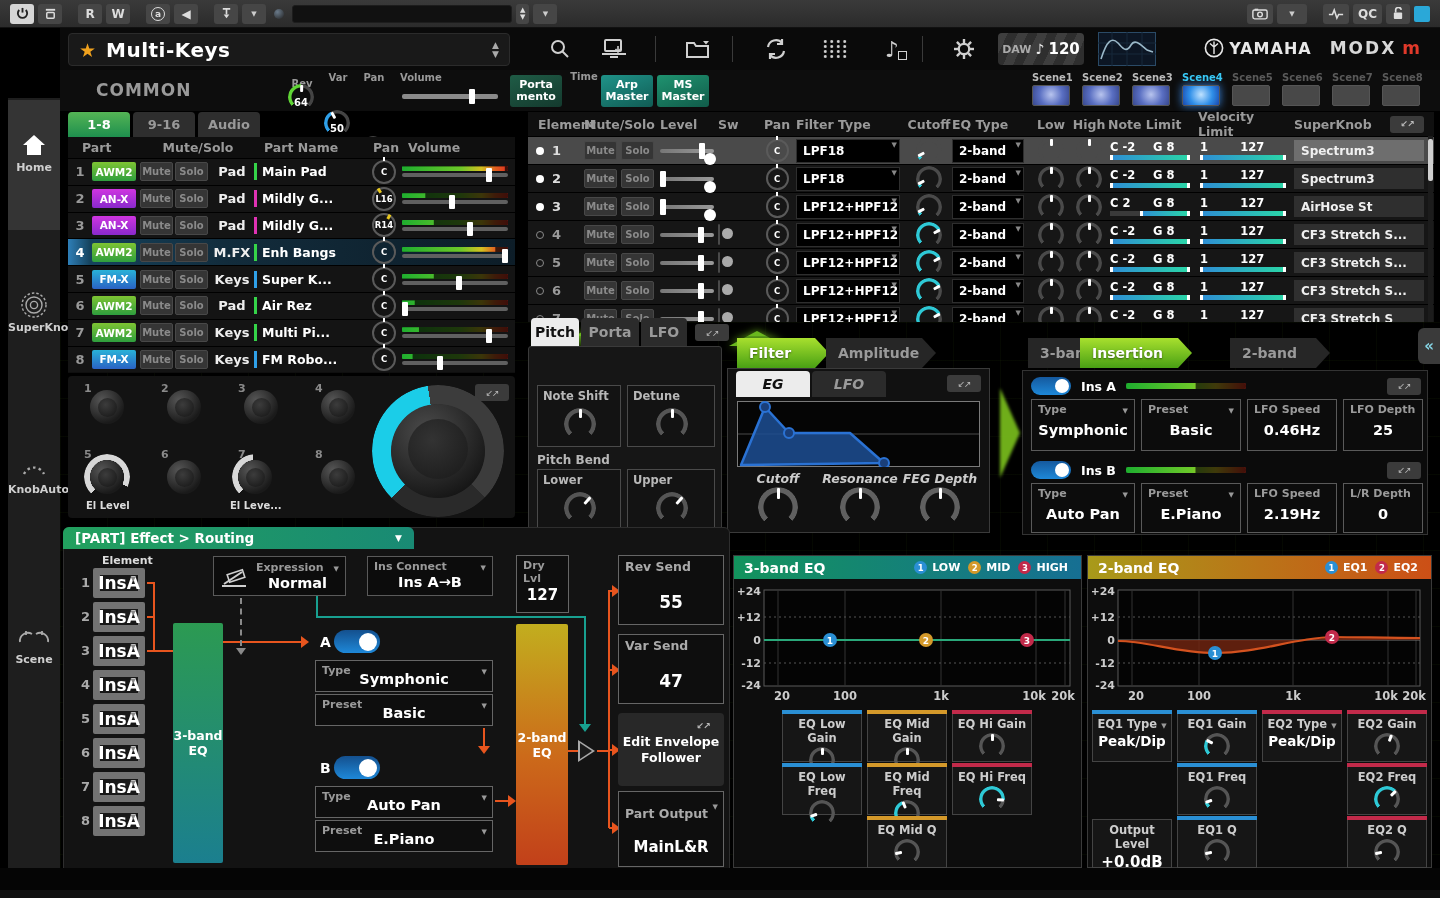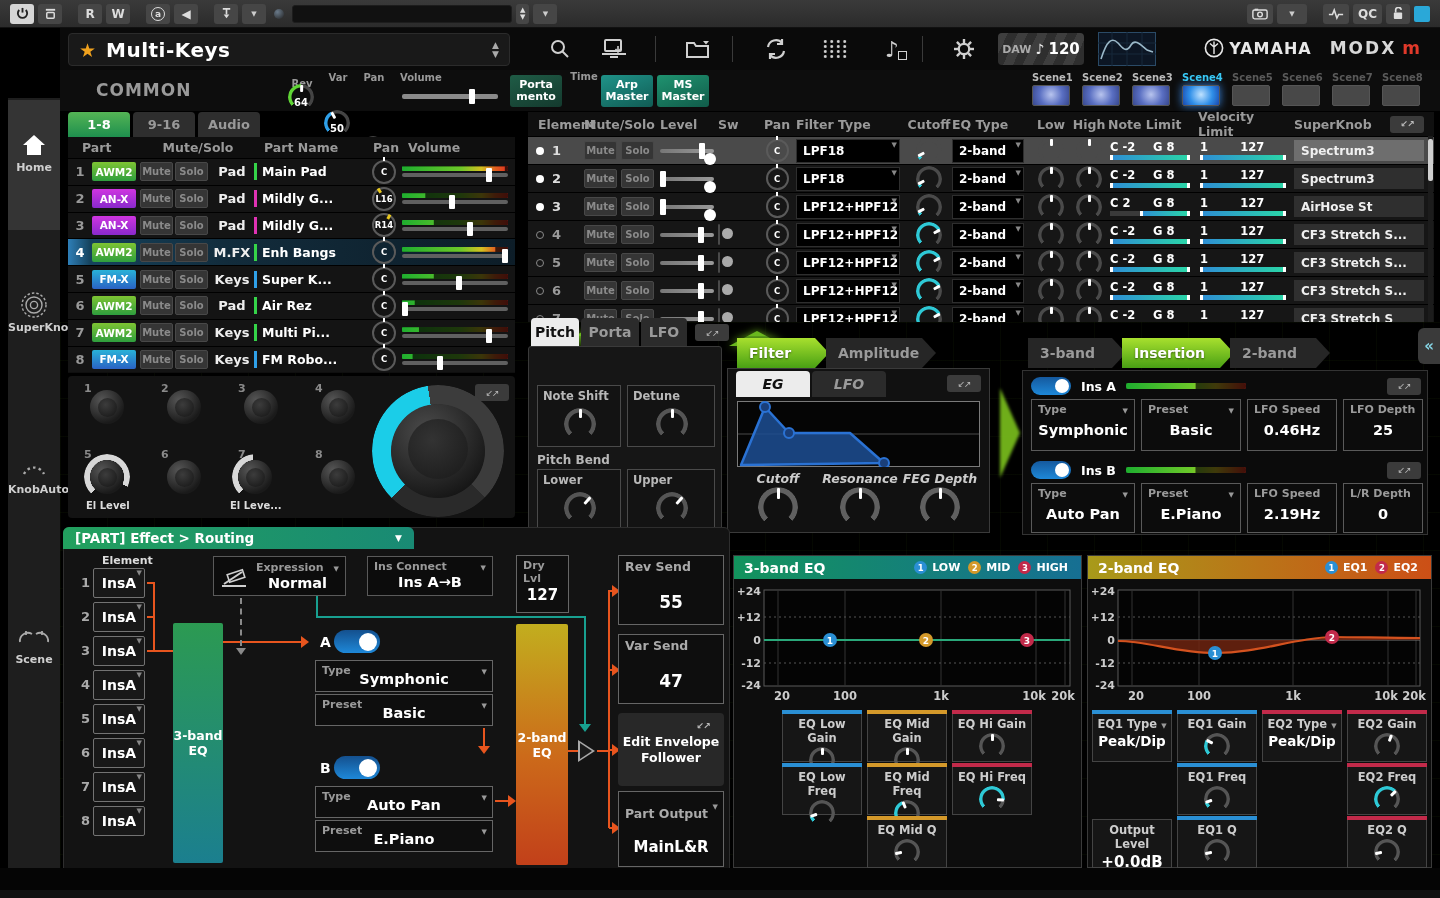--- a/index.html
+++ b/index.html
@@ -148,21 +148,21 @@
 .insmeter::before{content:"";position:absolute;inset:0;background:rgba(0,0,0,.7);}
 .insmeter i{position:absolute;inset:0;background:linear-gradient(90deg,#1fae2f,#6cc829 55%,#d4c022 75%,#e03020);clip-path:inset(0 calc(100% - var(--m,55%)) 0 0);}
 .fbox{position:absolute;background:#0c0c0c;border:1px solid #5a5a5a;padding:3px 6px;}
 .fbox .fl{display:flex;justify-content:space-between;font-size:11px;font-weight:bold;color:#9a9a9a;}
 .fbox .fv{text-align:center;font-size:14.5px;font-weight:bold;color:#fff;margin-top:6px;}
 #collapse{position:absolute;left:1418px;top:328px;width:22px;height:36px;background:#3a3a3a;border-radius:6px 0 0 6px;display:flex;align-items:center;justify-content:center;color:#85d4e4;font-size:15px;font-weight:bold;}
 
 
 #routing{position:absolute;left:63px;top:527px;width:667px;height:353px;background:#131313;border:1px solid #2e2e2e;border-radius:6px;}
 #routinghdr{position:absolute;left:-1px;top:-1px;width:351px;height:22px;background:linear-gradient(90deg,#22a05e,#198a74);border-radius:6px 6px 0 0;display:flex;align-items:center;color:#fff;font-size:13.5px;font-weight:bold;padding:0 12px;justify-content:space-between;}
-.inscell{position:absolute;width:52px;height:30px;background:#181818;border:1px solid #737373;border-radius:2px;display:flex;align-items:center;justify-content:center;color:#fff;font-size:14px;font-weight:bold;}
+.inscell{position:absolute;width:52px;height:30px;background:#181818;border:7px solid #737373;border-radius:2px;display:flex;align-items:center;justify-content:center;color:#fff;font-size:17px;font-weight:bold;}
 .inscell::after{content:"▼";position:absolute;right:2px;top:0;font-size:7px;color:#888;}
 .rnum{position:absolute;color:#aaa;font-size:13px;font-weight:bold;width:16px;text-align:right;}
 #eq3block{position:absolute;left:109px;top:95px;width:50px;height:240px;background:linear-gradient(180deg,#2c9a52,#1b7f8f);border-radius:2px;display:flex;align-items:center;justify-content:center;text-align:center;color:#fff;font-size:12.5px;font-weight:bold;line-height:15px;}
 #eq2block{position:absolute;left:452px;top:96px;width:52px;height:241px;background:linear-gradient(180deg,#c2ae1e 0%,#cc6a1a 55%,#c2401a 100%);border-radius:2px;display:flex;align-items:center;justify-content:center;text-align:center;color:#fff;font-size:12.5px;font-weight:bold;line-height:15px;}
 .lineO{position:absolute;background:#e8551e;}
 .lineT{position:absolute;background:#18a090;}
 .arrR{position:absolute;width:0;height:0;border-top:6px solid transparent;border-bottom:6px solid transparent;border-left:8px solid #e8551e;}
 .arrD{position:absolute;width:0;height:0;border-left:6px solid transparent;border-right:6px solid transparent;border-top:8px solid #e8551e;}
 .arrDT{position:absolute;width:0;height:0;border-left:6px solid transparent;border-right:6px solid transparent;border-top:8px solid #18a090;}
 .arrDG{position:absolute;width:0;height:0;border-left:5px solid transparent;border-right:5px solid transparent;border-top:7px solid #8a8a8a;}
@@ -1345,21 +1345,21 @@
       <span class="ring"></span>
       <span class="ptr">
         <i></i>
       </span>
     </div>
 </div>
 
 <div class="chev" style="left:1028px;top:338px;width:98px">
     <span>3-band</span>
   </div>
-<div class="chev on" style="left:1122px;top:338px;width:112px">
+<div class="chev on" style="left:1080px;top:338px;width:112px">
     <span>Insertion</span>
   </div>
 <div class="chev" style="left:1230px;top:338px;width:100px">
     <span>2-band</span>
   </div>
 <div id="inspanel">
   <div class="inshdr" style="left:8px;top:6px;width:390px">
     <span class="tgl on" style="width:40px;height:18px">
         <i></i>
       </span>

